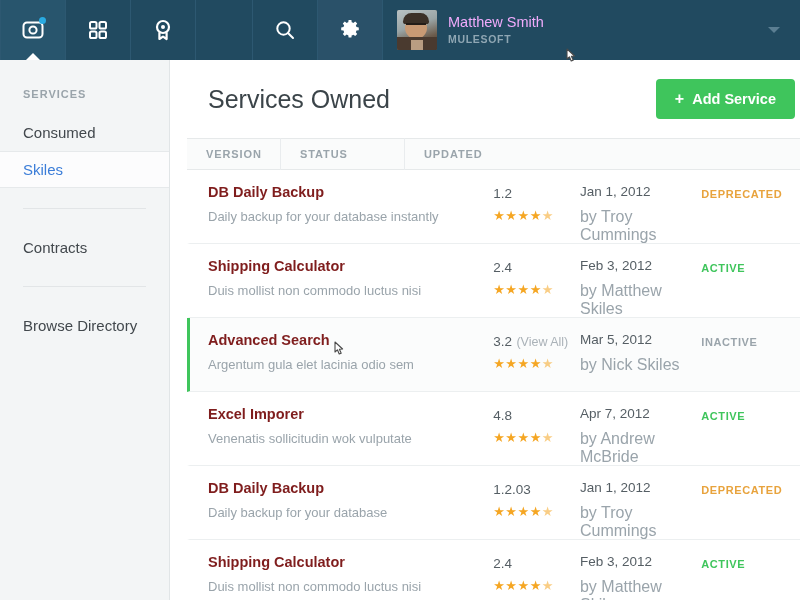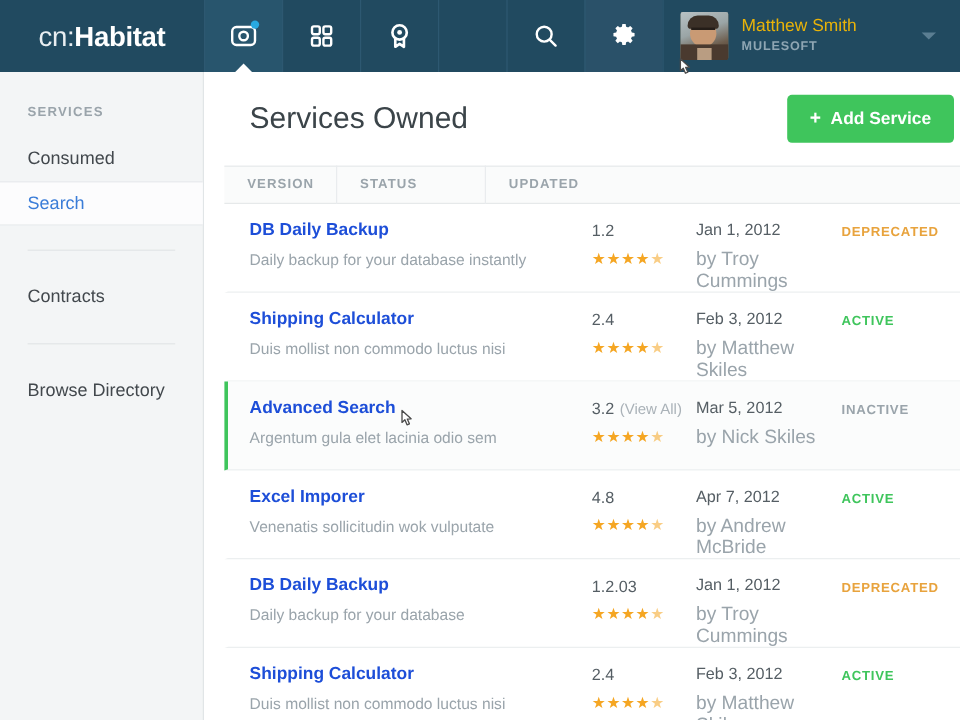--- a/index.html
+++ b/index.html
@@ -59,21 +59,21 @@
     overflow: hidden; flex: 0 0 40px;
     background: #6b6e60; position: relative;
   }
   .avatar .sky   { position:absolute; inset:0; background: linear-gradient(160deg,#b9c2c4 0%, #9aa5a6 40%, #6d5d4d 70%, #3a2e26 100%); }
   .avatar .face  { position:absolute; left:8px; top:7px; width:22px; height:22px; border-radius:50%; background:#c99a74; }
   .avatar .hair  { position:absolute; left:6px; top:3px; width:26px; height:11px; border-radius:13px 13px 4px 4px; background:#3b3027; }
   .avatar .glass { position:absolute; left:9px; top:13px; width:20px; height:5px; border-top:2px solid #241d18; }
   .avatar .body  { position:absolute; left:0; bottom:0; width:40px; height:13px; background:#4a3a2f; }
   .avatar .shirt { position:absolute; left:14px; bottom:0; width:12px; height:10px; background:#b99d82; }
   .userinfo { margin-left: 11px; line-height: 1.2; }
-  .username { color: #eab308; font-size: 14.5px; }
+  .username { color: #f0abfc; font-size: 14.5px; }
   .usercompany { color: #8fa6b3; font-size: 10.5px; font-weight: bold; letter-spacing: 0.7px; margin-top: 2px; }
   .caret {
     margin-left: auto; margin-right: 20px;
     width: 0; height: 0;
     border-left: 6px solid transparent;
     border-right: 6px solid transparent;
     border-top: 6px solid #5b7e92;
   }
 
   
@@ -151,21 +151,21 @@
     border-left: 3px solid transparent;
     padding-left: 18px; padding-top: 14px;
     cursor: pointer;
   }
   .row.hovered { background: #fbfcfc; border-left-color: #3fc55c; }
   .cell-name    { width: 282px; }
   .cell-version { width: 93px; margin-left: 22px; }
   .cell-updated { width: 130px; }
   .cell-status  { width: 124px; }
   .svc-name {
-    color: #1d4ed8; font-size: 14.5px; font-weight: bold;
+    color: #7f1d1d; font-size: 14.5px; font-weight: bold;
     display: block; text-decoration: none;
   }
   .svc-desc { color: #9aa4ab; font-size: 13px; margin-top: 9px; }
   .version-num { color: #555e64; font-size: 13.5px; }
   .view-all { color: #aab2b8; font-size: 12.5px; }
   .stars { margin-top: 7px; font-size: 13px; letter-spacing: 0.5px; line-height: 1; }
   .stars .on  { color: #f5a623; }
   .upd-date { color: #555e64; font-size: 13.5px; }
   .upd-by   { color: #9aa4ab; font-size: 16px; margin-top: 9px; }
   .status {
@@ -189,24 +189,20 @@
   .cursor { position: absolute; pointer-events: none; }
   .cursor svg { display: block; }
 </style>
 </head>
 <body>
 
 <div class="app">
 
   <div class="topbar">
 
-    <div class="brand">
-      <span class="light">cn:</span>
-        <span class="bold">Habitat</span>
-    </div>
 
     <div class="navicons">
 
       <div class="navcell active">
         <span>
           <svg width="24" height="24" viewBox="0 0 24 24">
             <rect x="2.5" y="4.5" width="19" height="15" rx="3.5" fill="none" stroke="#ffffff" stroke-width="2"></rect>
             <circle cx="12" cy="12" r="3.6" fill="none" stroke="#ffffff" stroke-width="2"></circle>
           </svg>
         </span>
@@ -274,21 +270,21 @@
   </div>
 
   <div class="sidebar">
     <div class="sidebar-heading">SERVICES</div>
 
     <div class="side-item first">
       <span>Consumed</span>
     </div>
 
     <div class="side-item active">
-      <span>Search</span>
+      <span>Skiles</span>
     </div>
 
     <div class="side-divider"></div>
 
     <div class="side-item">
       <span>Contracts</span>
     </div>
 
     <div class="side-divider"></div>
 

